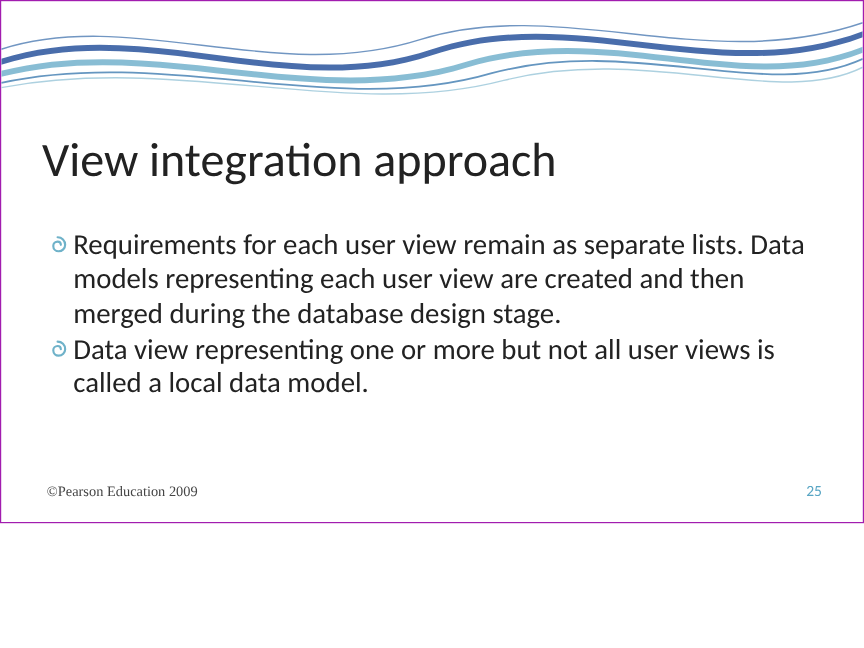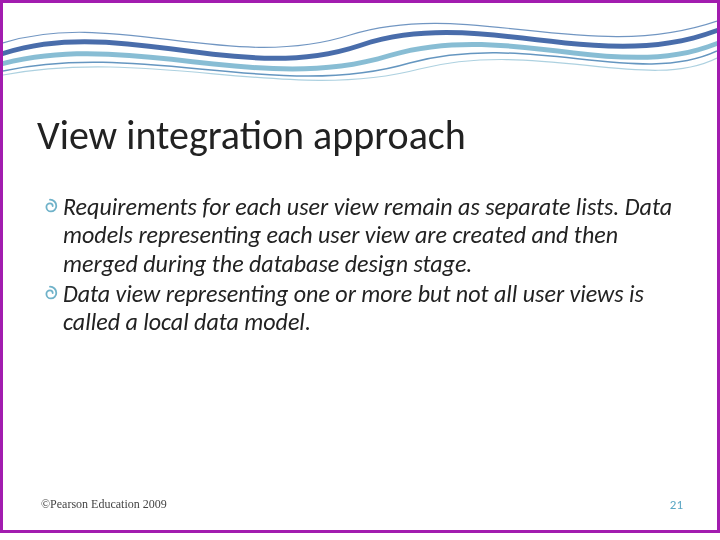--- a/index.html
+++ b/index.html
@@ -4,24 +4,24 @@
 <style>
   * { margin: 0; padding: 0; box-sizing: border-box; }
   html, body { width: 720px; height: 540px; overflow: hidden; }
   body {
     font-family: "Calibri", "Segoe UI", sans-serif;
     background: #fff;
     position: relative;
   }
   .slide {
     width: 720px;
-    height: 533px;
+    height: 436px;
     position: relative;
     background: #fff;
-    border: 3px solid #a21caf;
+    border: 1px solid #a21caf;
   }
 
   
   .waveband {
     position: absolute;
     top: 0; left: 0;
     width: 100%; height: 90px;
     overflow: hidden;
   }
   .waveband svg { width: 100%; height: 100%; display: block; }
@@ -57,21 +57,20 @@
     flex: 0 0 auto;
     width: 22px;
     display: inline-flex;
     align-items: flex-start;
     justify-content: flex-start;
     margin-top: 4px;
   }
   .bullet .icon svg { width: 18px; height: 18px; }
   .bullet .txt {
     flex: 1 1 auto;
-    font-style: italic;
   }
 
   
   .footer-left {
     position: absolute;
     bottom: 18px;
     left: 38px;
     font-size: 12px;
     color: #444;
     font-family: Liberation Serif, serif;
@@ -119,15 +118,15 @@
           </svg>
       </span>
       <span class="txt">Data view representing one or more but not all user views is called a local data model.</span>
     </div>
 
 
   </div>
 
   <div class="footer-left">©Pearson Education 2009</div>
 
-  <div class="footer-right">21</div>
+  <div class="footer-right">25</div>
 
 </div>
 
 </body></html>

